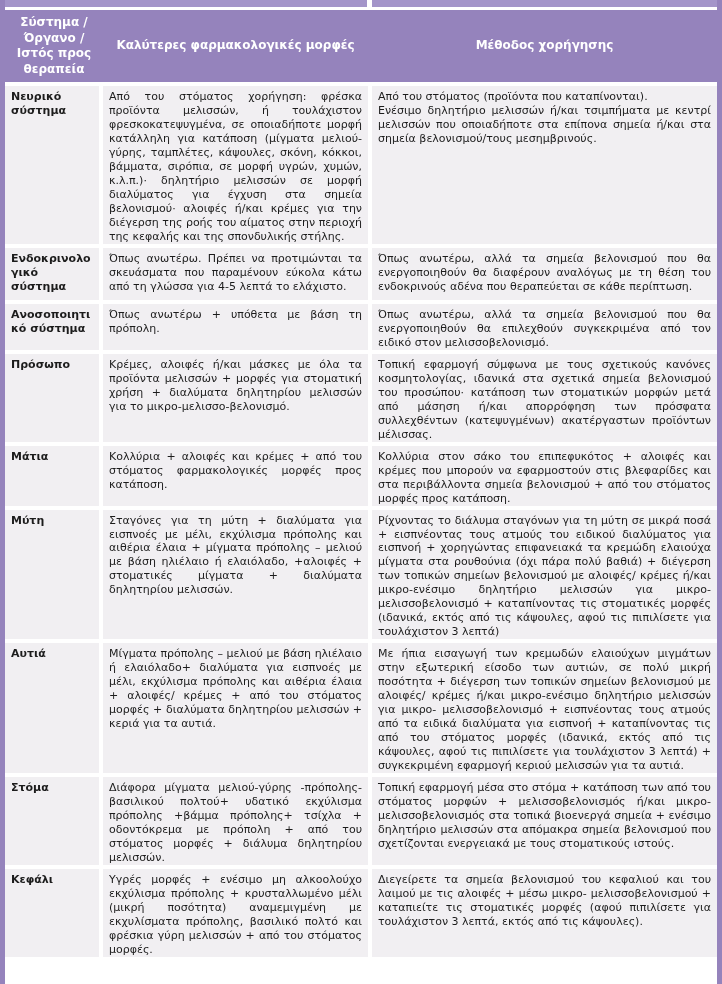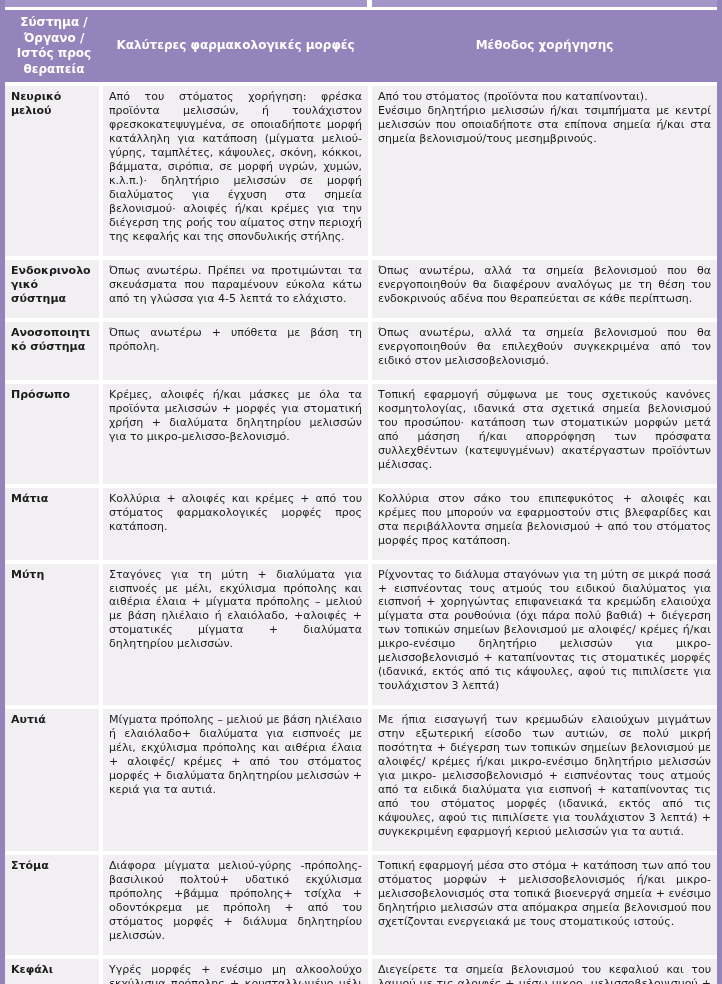--- a/index.html
+++ b/index.html
@@ -70,21 +70,21 @@
   }
   .row{
     background:#ffffff;
     margin-bottom:4px;
   }
   .row:last-of-type{margin-bottom:0;}
   .cell{
     background:var(--cell-bg);
     font-size:11px;
     line-height:1.27;
-    padding:4px 6px 12px 6px;
+    padding:4px 6px 0 6px;
     text-align:justify;
     overflow-wrap:break-word;
   }
   .cell.organ{
     font-weight:bold;
     text-align:left;
     padding:4px 2px 6px 6px;
   }
   .cell.method{
     white-space:pre-line;
@@ -101,21 +101,21 @@
     <div class="seg-right"></div>
   </div>
 
   <div class="grid header">
     <div class="h-cell h-organ">Σύστημα / Όργανο / Ιστός προς θεραπεία</div>
     <div class="h-cell h-center">Καλύτερες φαρμακολογικές μορφές</div>
     <div class="h-cell h-center">Μέθοδος χορήγησης</div>
   </div>
 
   <div class="grid row">
-    <div class="cell organ">Νευρικό μελιού</div>
+    <div class="cell organ">Νευρικό σύστημα</div>
     <div class="cell forms">Από του στόματος χορήγηση: φρέσκα προϊόντα μελισσών, ή τουλάχιστον φρεσκοκατεψυγμένα, σε οποιαδήποτε μορφή κατάλληλη για κατάποση (μίγματα μελιού-γύρης, ταμπλέτες, κάψουλες, σκόνη, κόκκοι, βάμματα, σιρόπια, σε μορφή υγρών, χυμών, κ.λ.π.)· δηλητήριο μελισσών σε μορφή διαλύματος για έγχυση στα σημεία βελονισμού· αλοιφές ή/και κρέμες για την διέγερση της ροής του αίματος στην περιοχή της κεφαλής και της σπονδυλικής στήλης.</div>
     <div class="cell method">Από του στόματος (προϊόντα που καταπίνονται).
 Ενέσιμο δηλητήριο μελισσών ή/και τσιμπήματα με κεντρί μελισσών που οποιαδήποτε στα επίπονα σημεία ή/και στα σημεία βελονισμού/τους μεσημβρινούς.</div>
   </div>
 
   <div class="grid row">
     <div class="cell organ">Ενδοκρινολογικό σύστημα</div>
     <div class="cell forms">Όπως ανωτέρω. Πρέπει να προτιμώνται τα σκευάσματα που παραμένουν εύκολα κάτω από τη γλώσσα για 4-5 λεπτά το ελάχιστο.</div>
     <div class="cell method">Όπως ανωτέρω, αλλά τα σημεία βελονισμού που θα ενεργοποιηθούν θα διαφέρουν αναλόγως με τη θέση του ενδοκρινούς αδένα που θεραπεύεται σε κάθε περίπτωση.</div>
   </div>

